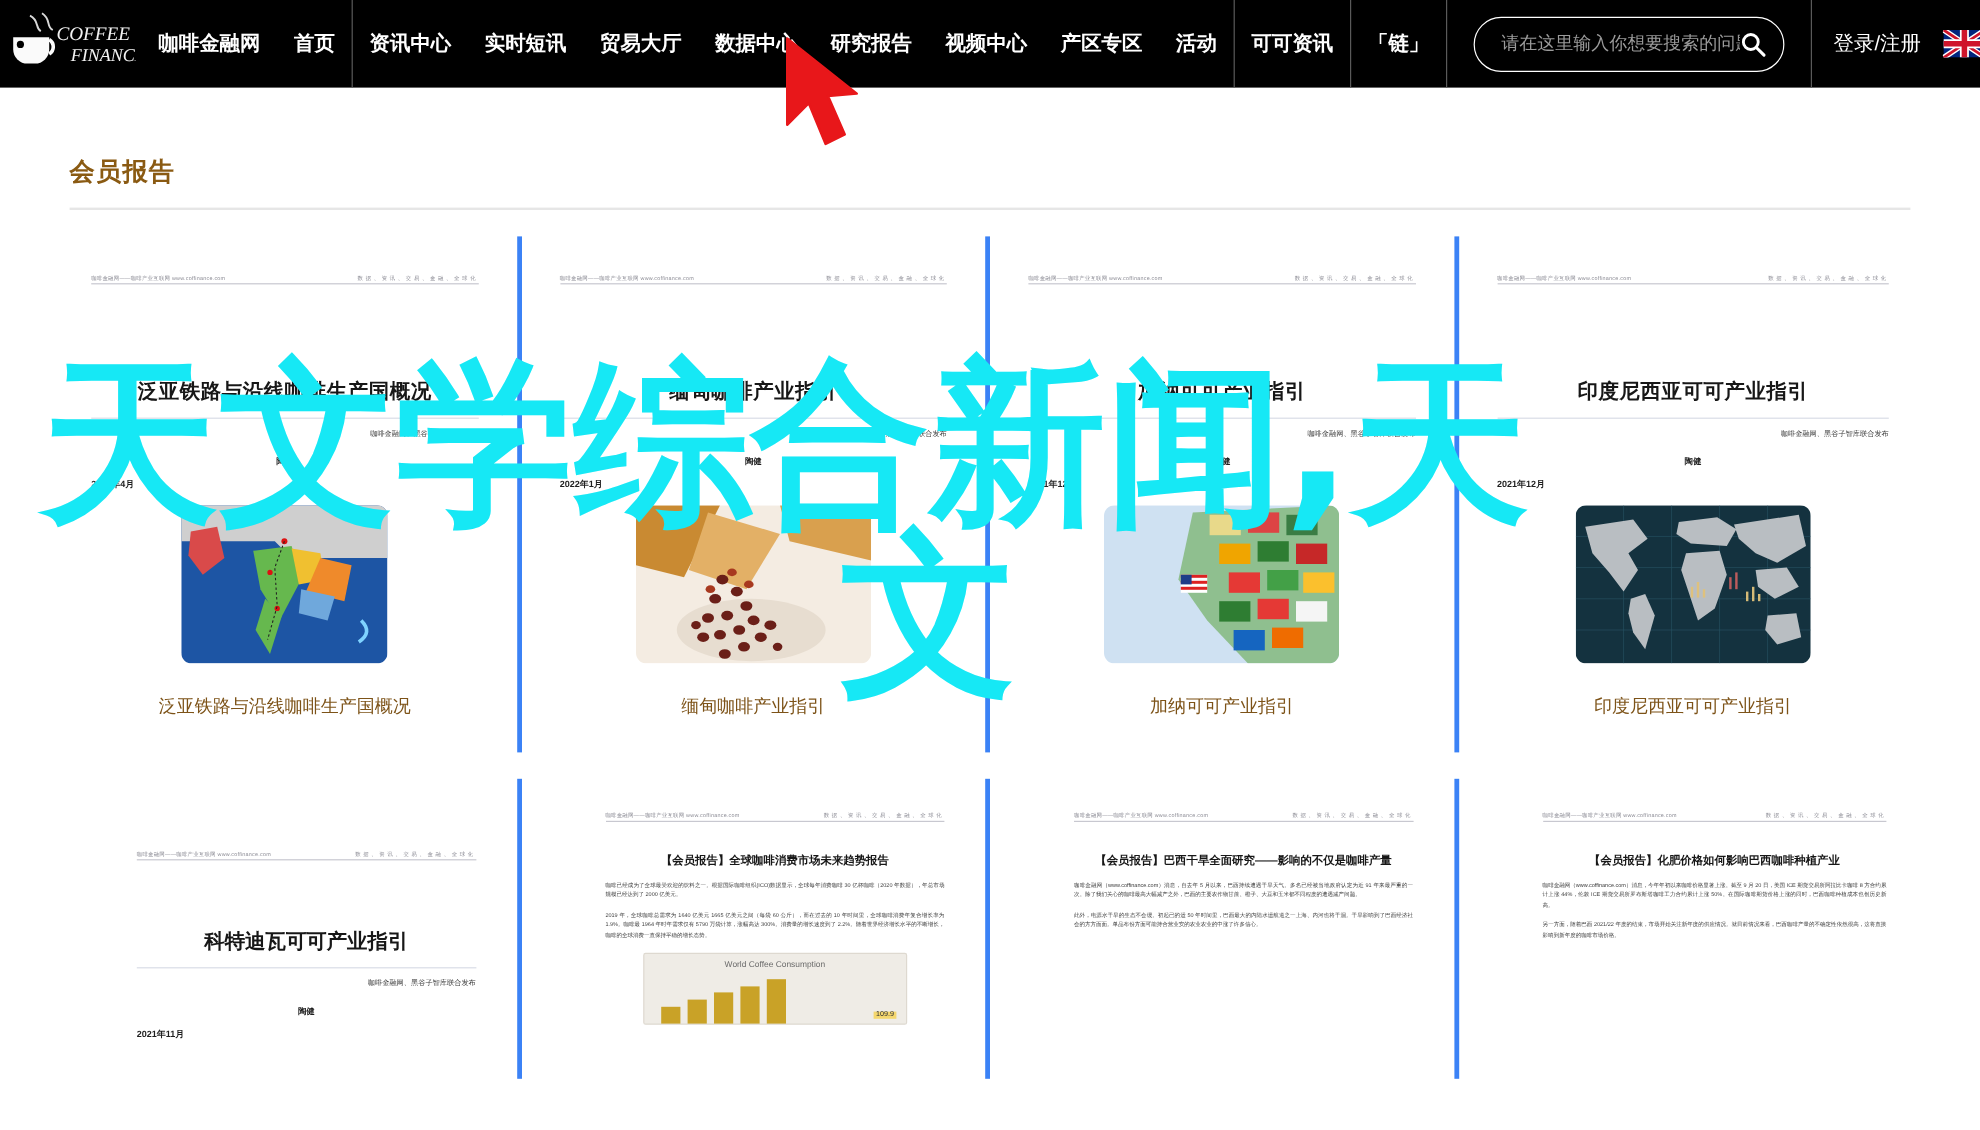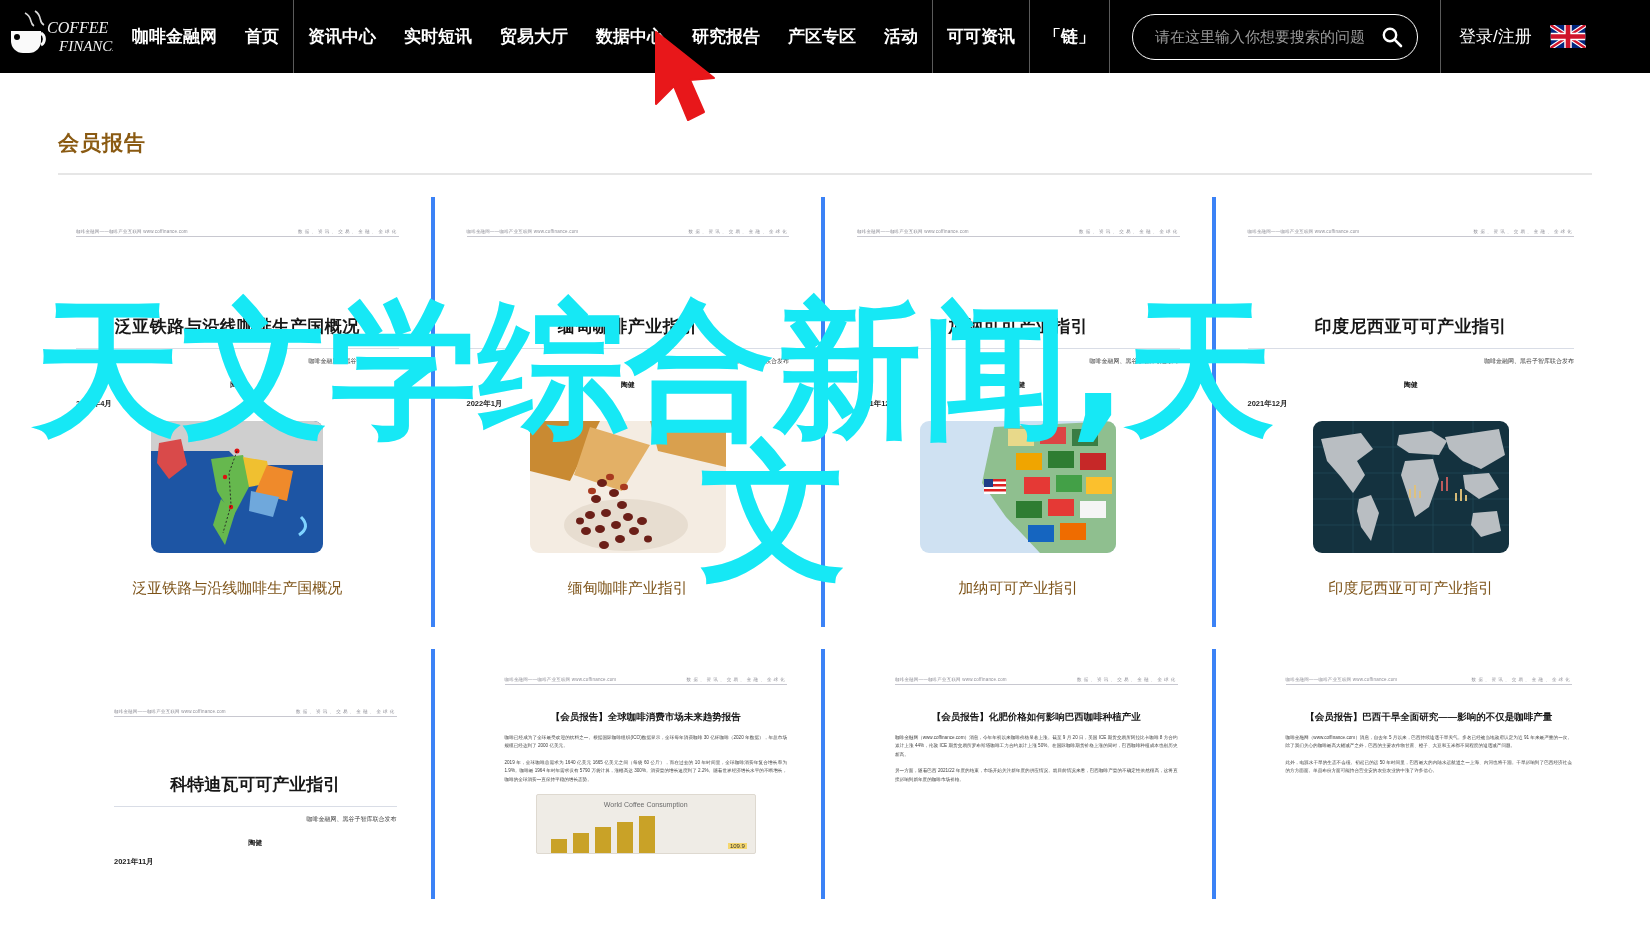--- a/index.html
+++ b/index.html
@@ -217,20 +217,21 @@
     </div>
 
     <div class="nav-sep"></div>
 
     <div class="nav-group">
       <div class="nav-item">资讯中心</div>
       <div class="nav-item">实时短讯</div>
       <div class="nav-item">贸易大厅</div>
       <div class="nav-item">数据中心</div>
       <div class="nav-item">研究报告</div>
+      <div class="nav-item">视频中心</div>
       <div class="nav-item">产区专区</div>
       <div class="nav-item">活动</div>
     </div>
 
     <div class="nav-sep"></div>
 
     <div class="nav-group">
       <div class="nav-item">可可资讯</div>
     </div>
 
@@ -486,35 +487,35 @@
           </div>
         </div>
       </div>
 
       <div class="card text-card">
         <div class="doc textdoc">
           <div class="doc-head">
             <span>咖啡金融网——咖啡产业互联网 www.coffinance.com</span>
             <span class="right">数据、资讯、交易、金融、全球化</span>
           </div>
+          <div class="doc-title">【会员报告】巴西干旱全面研究——影响的不仅是咖啡产量</div>
+          <div class="para">咖啡金融网（www.coffinance.com）消息，自去年 5 月以来，巴西持续遭遇干旱天气。多名已经被当地政府认定为近 91 年来最严重的一次。除了我们关心的咖啡最高大幅减产之外，巴西的主要农作物甘蔗、橙子、大豆和玉米都不同程度的遭遇减产问题。</div>
+          <div class="para second">此外，电源水干旱的生态不会缓。初起已的运 50 年时间里，巴西最大的内陆水运航道之一上海、内河也将干涸。干旱影响到了巴西经济社会的方方面面。单品布份方面可能持合营业安的农业农业的中涨了许多信心。</div>
+        </div>
+      </div>
+
+      <div class="card text-card">
+        <div class="doc textdoc">
+          <div class="doc-head">
+            <span>咖啡金融网——咖啡产业互联网 www.coffinance.com</span>
+            <span class="right">数据、资讯、交易、金融、全球化</span>
+          </div>
           <div class="doc-title">【会员报告】化肥价格如何影响巴西咖啡种植产业</div>
           <div class="para">咖啡金融网（www.coffinance.com）消息，今年年初以来咖啡价格显著上涨。截至 9 月 20 日，美国 ICE 期货交易所阿拉比卡咖啡 8 方合约累计上涨 44%，伦敦 ICE 期货交易所罗布斯塔咖啡工力合约累计上涨 50%。在国际咖啡期货价格上涨的同时，巴西咖啡种植成本也创历史新高。</div>
           <div class="para second">另一方面，随着巴西 2021/22 年度的结束，市场开始关注新年度的供应情况。就目前情况来看，巴西咖啡产量的不确定性依然很高，这将直接影响到新年度的咖啡市场价格。</div>
-        </div>
-      </div>
-
-      <div class="card text-card">
-        <div class="doc textdoc">
-          <div class="doc-head">
-            <span>咖啡金融网——咖啡产业互联网 www.coffinance.com</span>
-            <span class="right">数据、资讯、交易、金融、全球化</span>
-          </div>
-          <div class="doc-title">【会员报告】巴西干旱全面研究——影响的不仅是咖啡产量</div>
-          <div class="para">咖啡金融网（www.coffinance.com）消息，自去年 5 月以来，巴西持续遭遇干旱天气。多名已经被当地政府认定为近 91 年来最严重的一次。除了我们关心的咖啡最高大幅减产之外，巴西的主要农作物甘蔗、橙子、大豆和玉米都不同程度的遭遇减产问题。</div>
-          <div class="para second">此外，电源水干旱的生态不会缓。初起已的运 50 年时间里，巴西最大的内陆水运航道之一上海、内河也将干涸。干旱影响到了巴西经济社会的方方面面。单品布份方面可能持合营业安的农业农业的中涨了许多信心。</div>
         </div>
       </div>
     </div>
   </div>
 
   <div class="watermark">
     <div class="wm-line1">天文学综合新闻,天</div>
     <div class="wm-line2">文</div>
   </div>
 

